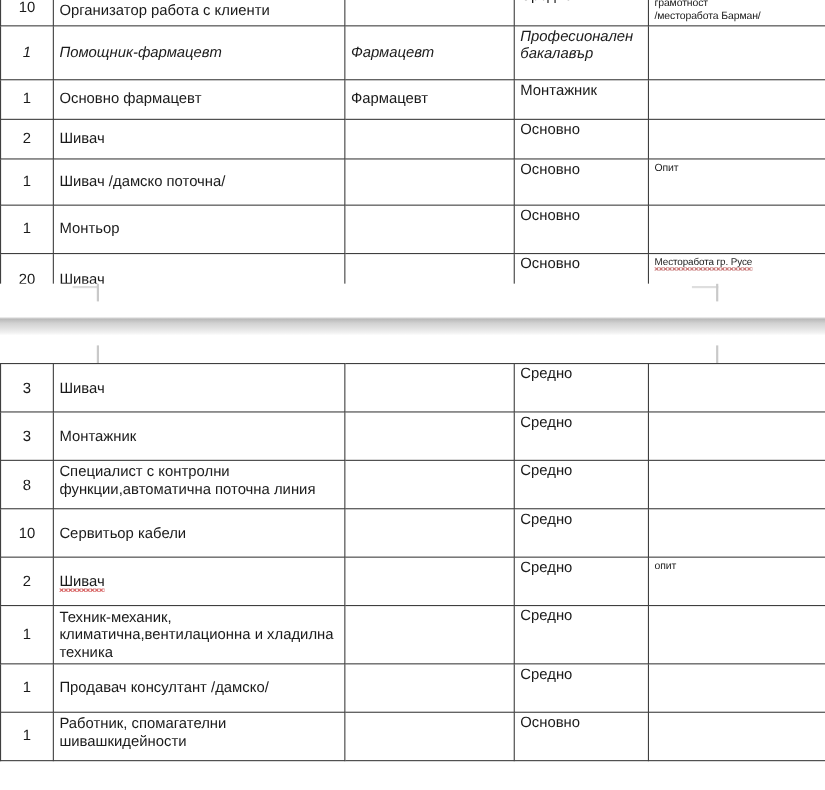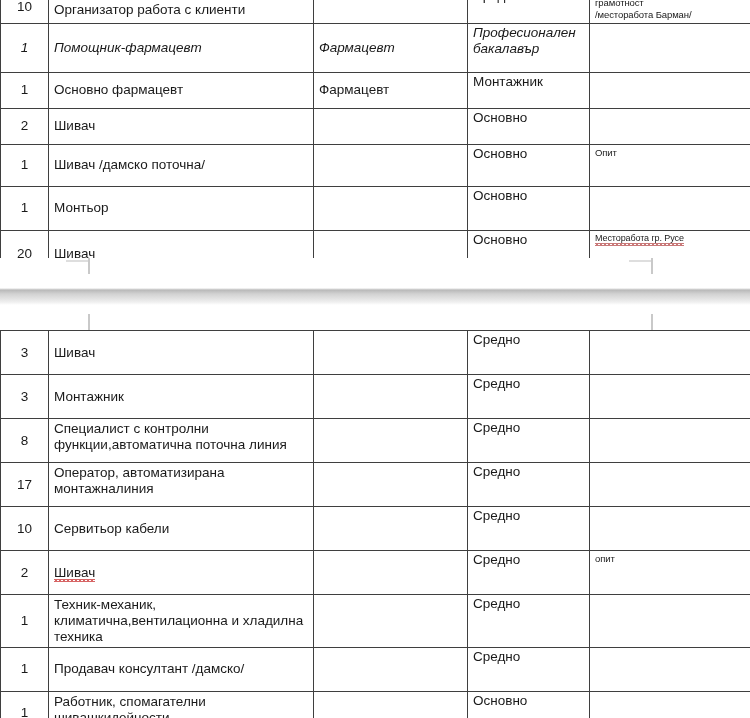--- a/index.html
+++ b/index.html
@@ -306,27 +306,20 @@
             <td class="note"></td>
           </tr>
           <tr>
             <td class="qty">8</td>
             <td class=""><span class="ln">Специалист с контролни функции,</span><span class="ln">автоматична поточна линия</span></td>
             <td class="prof"></td>
             <td class="edu">Средно</td>
             <td class="note"></td>
           </tr>
           <tr>
-            <td class="qty">17</td>
-            <td class=""><span class="ln">Оператор, автоматизирана монтажна</span><span class="ln">линия</span></td>
-            <td class="prof"></td>
-            <td class="edu">Средно</td>
-            <td class="note"></td>
-          </tr>
-          <tr>
             <td class="qty">10</td>
             <td class="pos"><span class="ln">Сервитьор кабели</span></td>
             <td class="prof"></td>
             <td class="edu">Средно</td>
             <td class="note"></td>
           </tr>
           <tr>
             <td class="qty">2</td>
             <td class="pos"><span class="ln"><span class="squiggle">Шивач</span></span></td>
             <td class="prof"></td>

